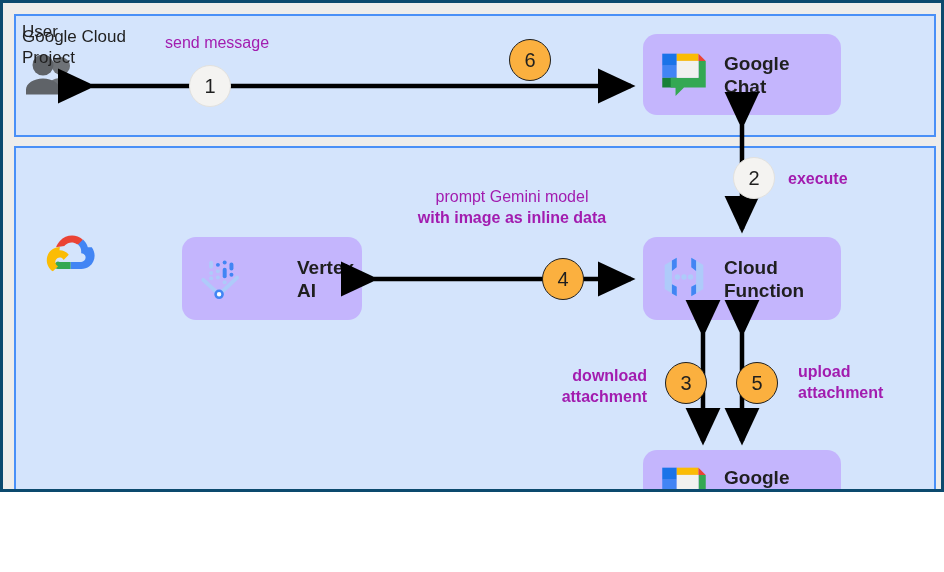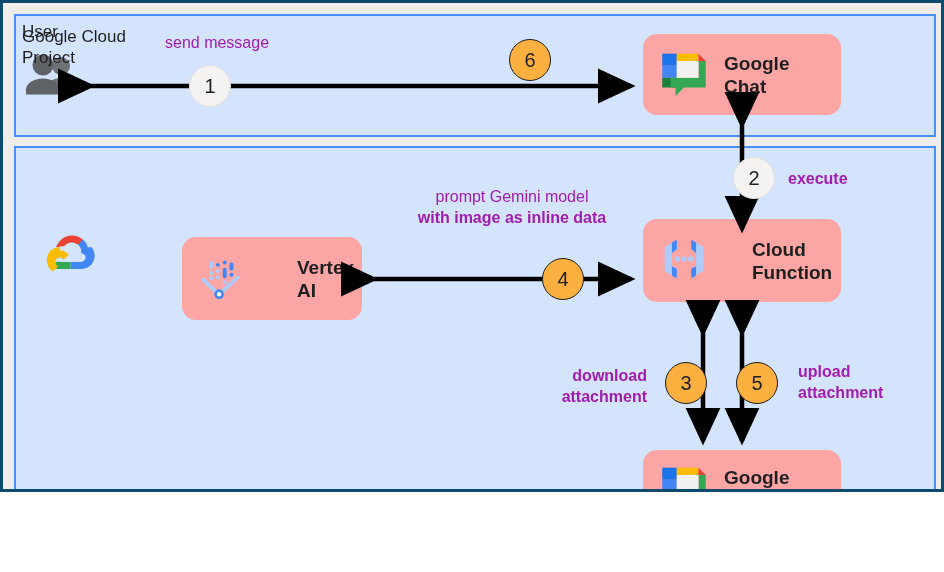--- a/index.html
+++ b/index.html
@@ -38,36 +38,36 @@
     line-height: 21px;
     font-weight: 400;
     white-space: pre-line;
   }
   #title-user { left: 19px; top: 18px; }
   #title-gcp  { left: 19px; top: 23px; }
 
   
   .node {
     position: absolute;
-    background: #fca5a5;
+    background: #c4b5fd;
     border-radius: 14px;
     display: flex;
     align-items: center;
     box-sizing: border-box;
   }
   .node-label {
     color: #1f1f1f;
     font-size: 19px;
     line-height: 23px;
     font-weight: 700;
     white-space: pre-line;
   }
   #node-google-chat   { left: 640px; top: 31px;  width: 198px; height: 81px;  padding-left: 12px; }
   #node-vertex-ai     { left: 179px; top: 234px; width: 180px; height: 83px;  padding-left: 12px; gap: 36px; }
-  #node-cloud-func    { left: 640px; top: 216px; width: 198px; height: 83px;  padding-left: 12px; gap: 28px; }
+  #node-cloud-func    { left: 640px; top: 234px; width: 198px; height: 83px;  padding-left: 12px; }
   #node-chat-api      { left: 640px; top: 447px; width: 198px; height: 77px;  padding-left: 12px; }
 
   .node-icon {
     flex: 0 0 auto;
     display: block;
     margin-right: 11px;
   }
 
   
   #icon-user-people {

